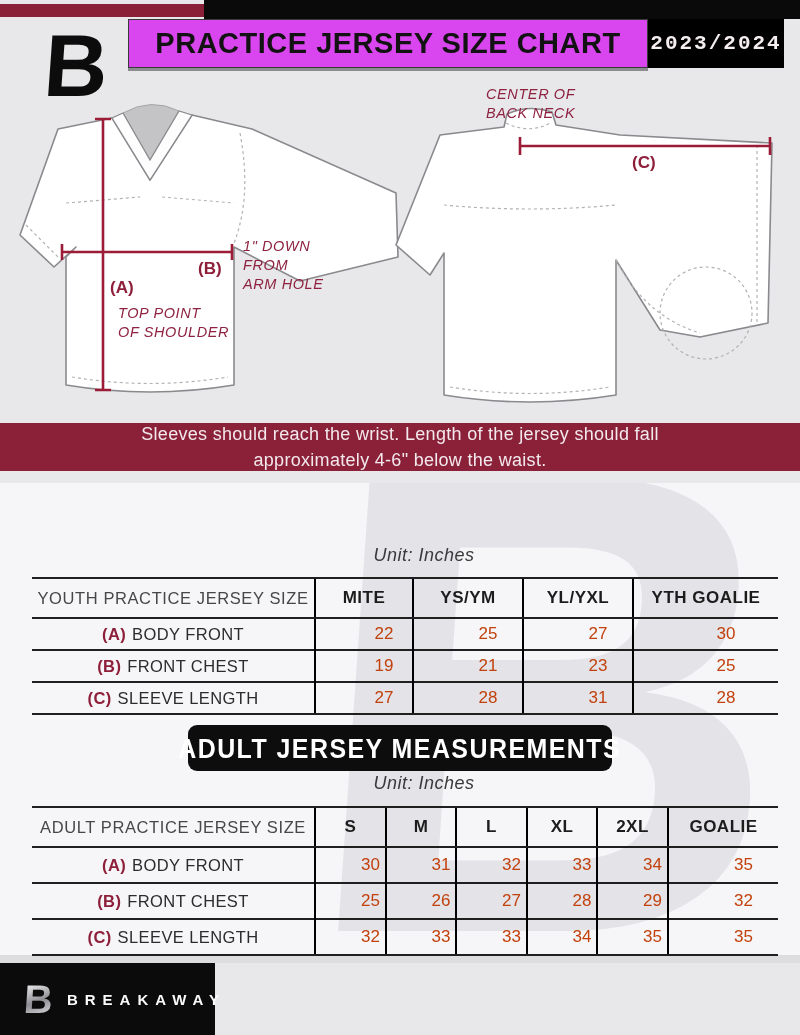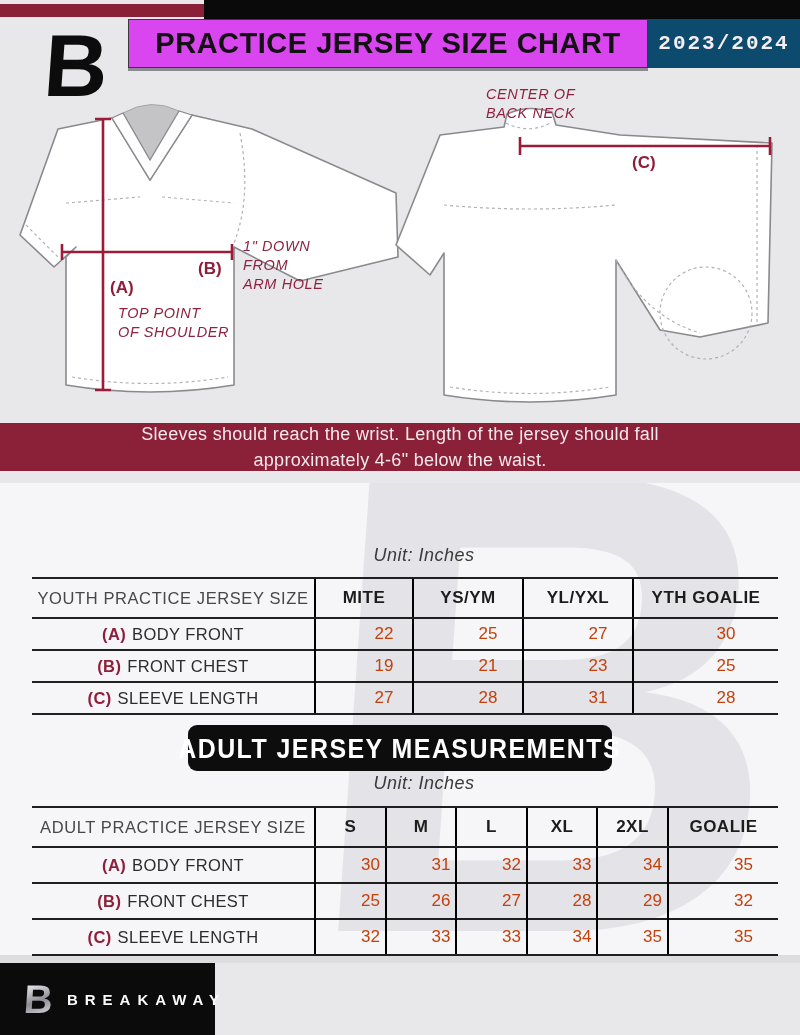--- a/index.html
+++ b/index.html
@@ -6,21 +6,21 @@
   html,body { width:800px; }
   body { font-family:"Liberation Sans", sans-serif; background:#ffffff; }
   .page { position:relative; width:800px; height:1035px; background:#e8e8ea; overflow:hidden; }
 
   
   .top-black-bar { position:absolute; left:204px; top:0; width:596px; height:19px; background:#0a0a0a; }
   .top-maroon-strip { position:absolute; left:0; top:4px; width:204px; height:13px; background:#8a2038; }
   .title-box { position:absolute; left:128px; top:19px; width:520px; height:49px; background:#d946ef;
                border:1px solid #3a3a3a; box-shadow:0 3px 0 #8b8b90; display:flex; align-items:center; justify-content:center; }
   .title-box .title { font-size:29px; font-weight:800; letter-spacing:.5px; color:#121212; white-space:nowrap; }
-  .season-box { position:absolute; left:648px; top:19px; width:152px; height:49px; background:#0c4a6e;
+  .season-box { position:absolute; left:648px; top:19px; width:136px; height:49px; background:#000000;
                 display:flex; align-items:center; justify-content:center; }
   .season-box .season { font-family:"Liberation Mono", monospace; font-size:21px; font-weight:700;
                         letter-spacing:2px; color:#f5eef1; white-space:nowrap; }
   .logo-top { position:absolute; left:26px; top:18px; width:100px; height:100px; display:flex; align-items:flex-start; justify-content:center;
               font-size:88px; line-height:96px; font-weight:900; color:#0c0c0c; transform:skewX(-4deg); }
 
   
   .diagram { position:absolute; left:0; top:85px; width:800px; height:338px; }
   .diagram svg { display:block; }
   .jersey { fill:#ffffff; stroke:#8a8a8e; stroke-width:1.6; stroke-linejoin:round; }

